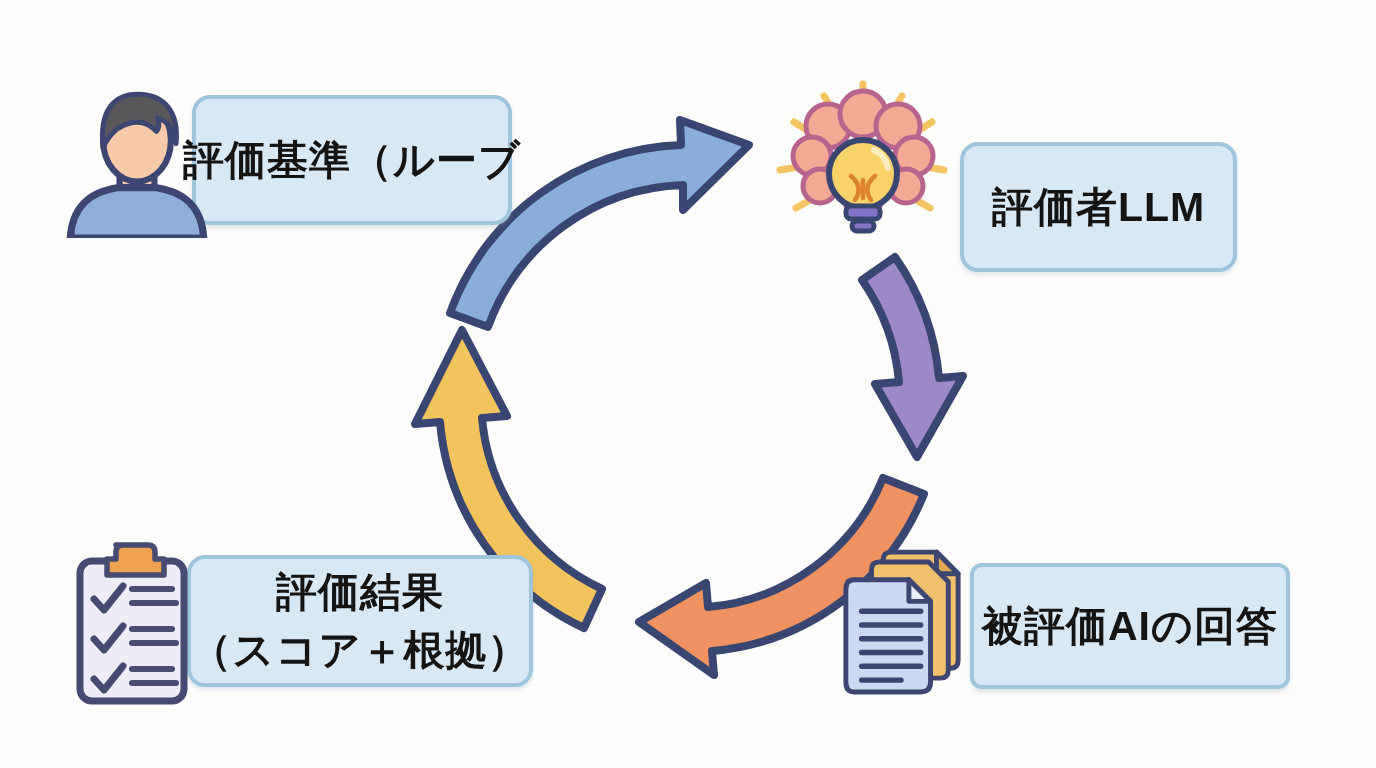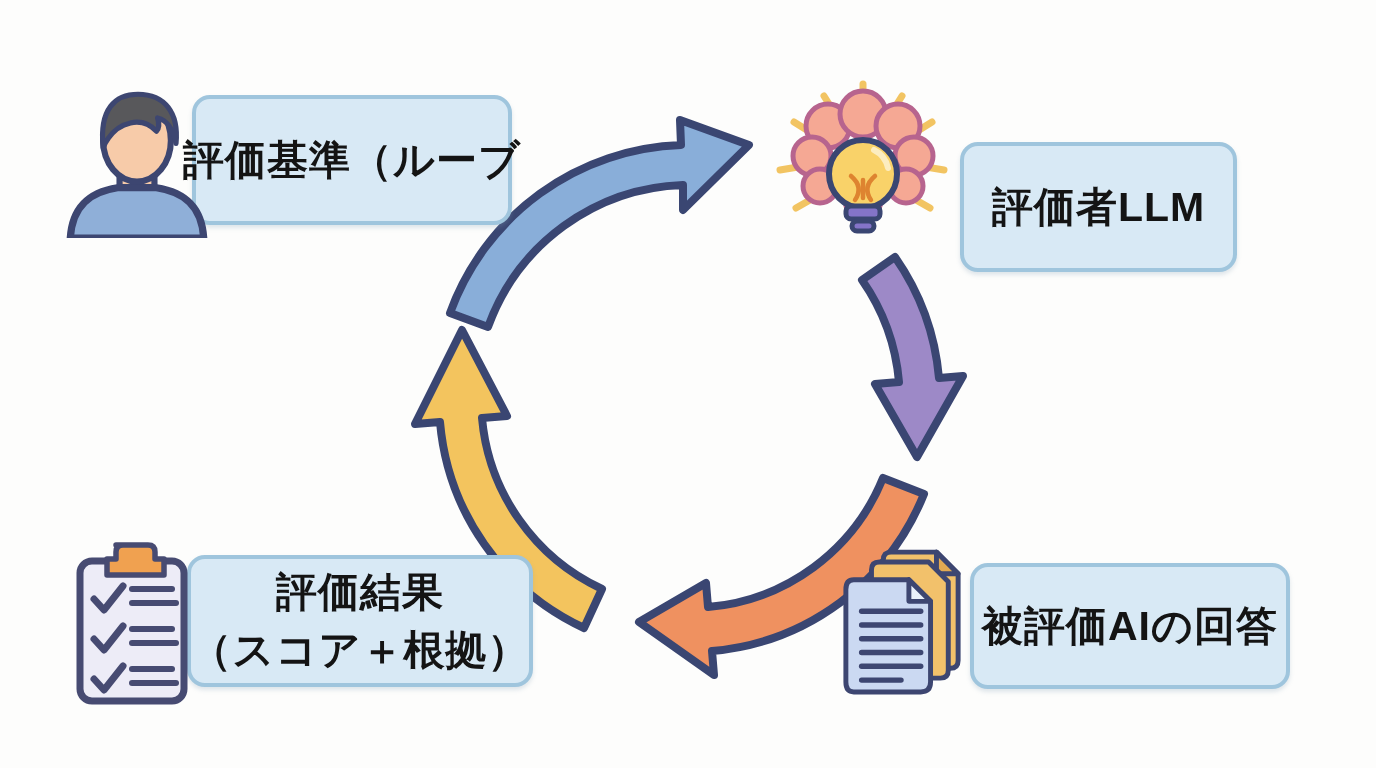--- a/index.html
+++ b/index.html
@@ -54,21 +54,21 @@
   </svg>
 
   <div class="node-box" style="left:192px;top:95px;width:320px;height:130px;">
     <div class="node-line">評価基準（ルーブ</div>
   </div>
 
   <div class="node-box" style="left:960px;top:98px;width:277px;height:130px;margin-top:44px;">
     <div class="node-line">評価者LLM</div>
   </div>
 
-  <div class="node-box" style="left:970px;top:563px;width:320px;height:126px;">
+  <div class="node-box" style="left:970px;top:563px;width:320px;height:126px;border-radius:12px;">
     <div class="node-line">被評価AIの回答</div>
   </div>
 
   <div class="node-box" style="left:187px;top:555px;width:346px;height:132px;">
     <div class="node-line">評価結果</div>
     <div class="node-line">（スコア＋根拠）</div>
   </div>
 
   <div class="icon" style="left:60px;top:84px;">
     <svg width="154" height="154" viewBox="0 0 150 150">

